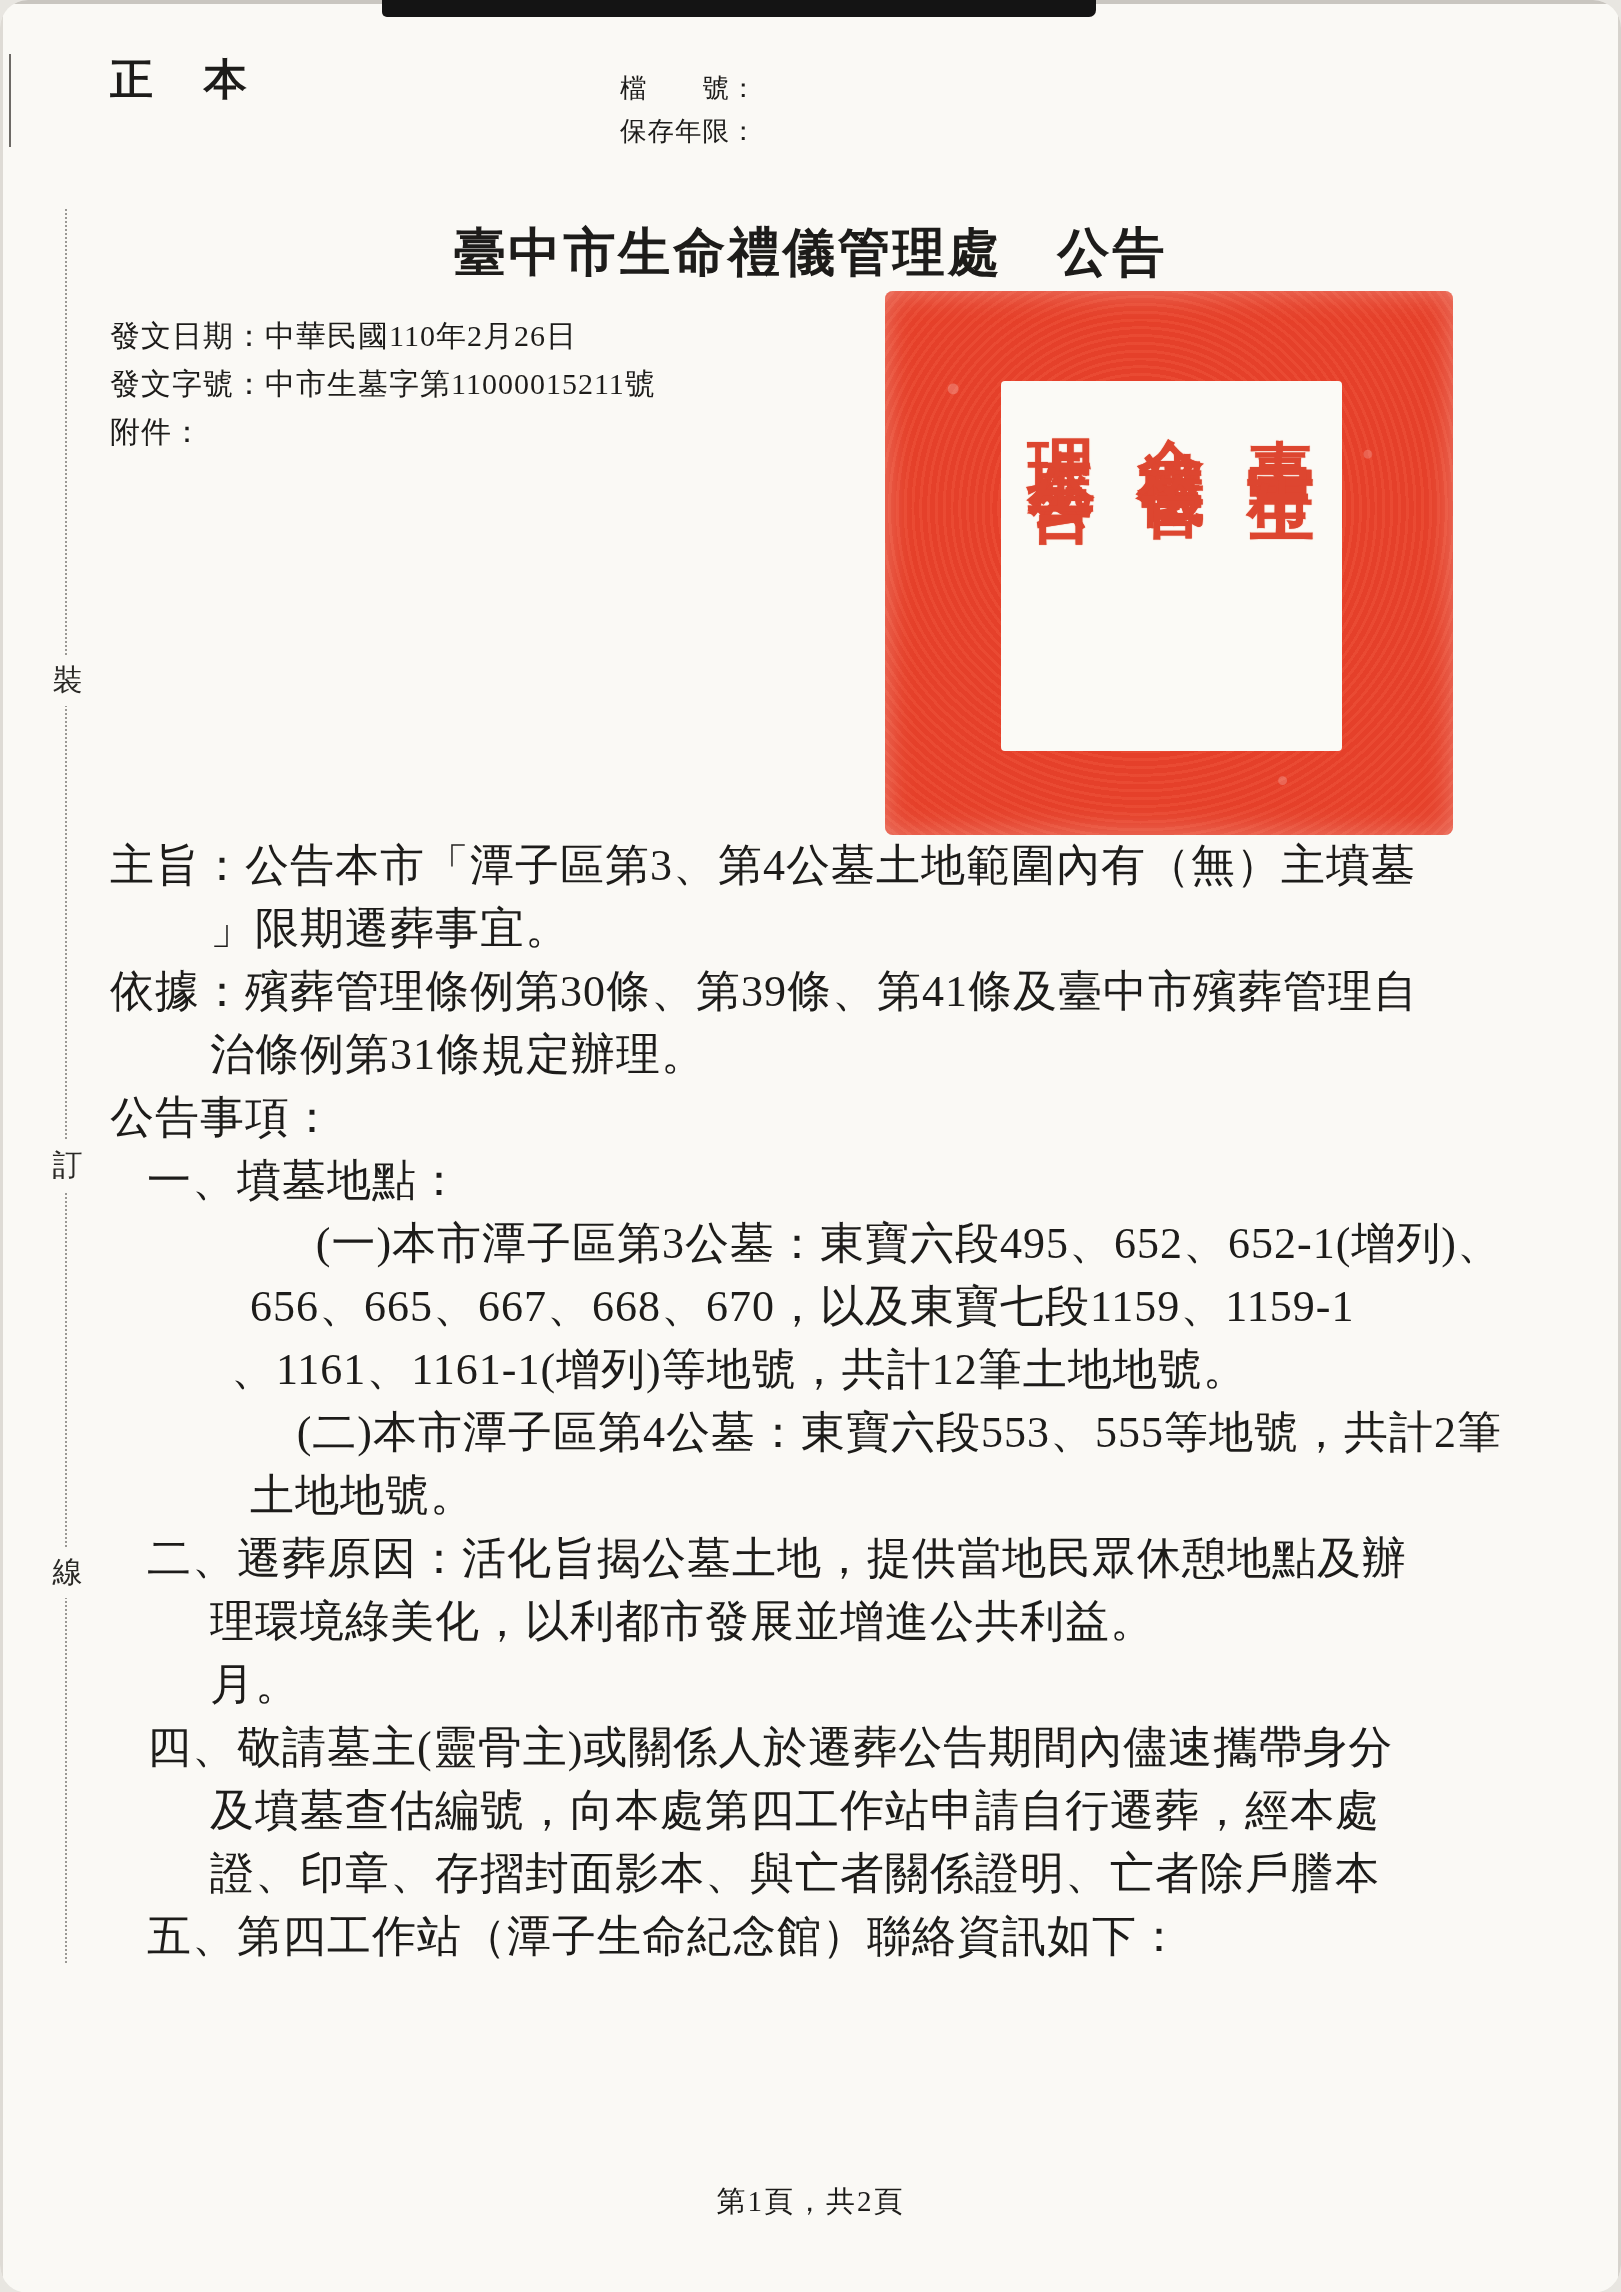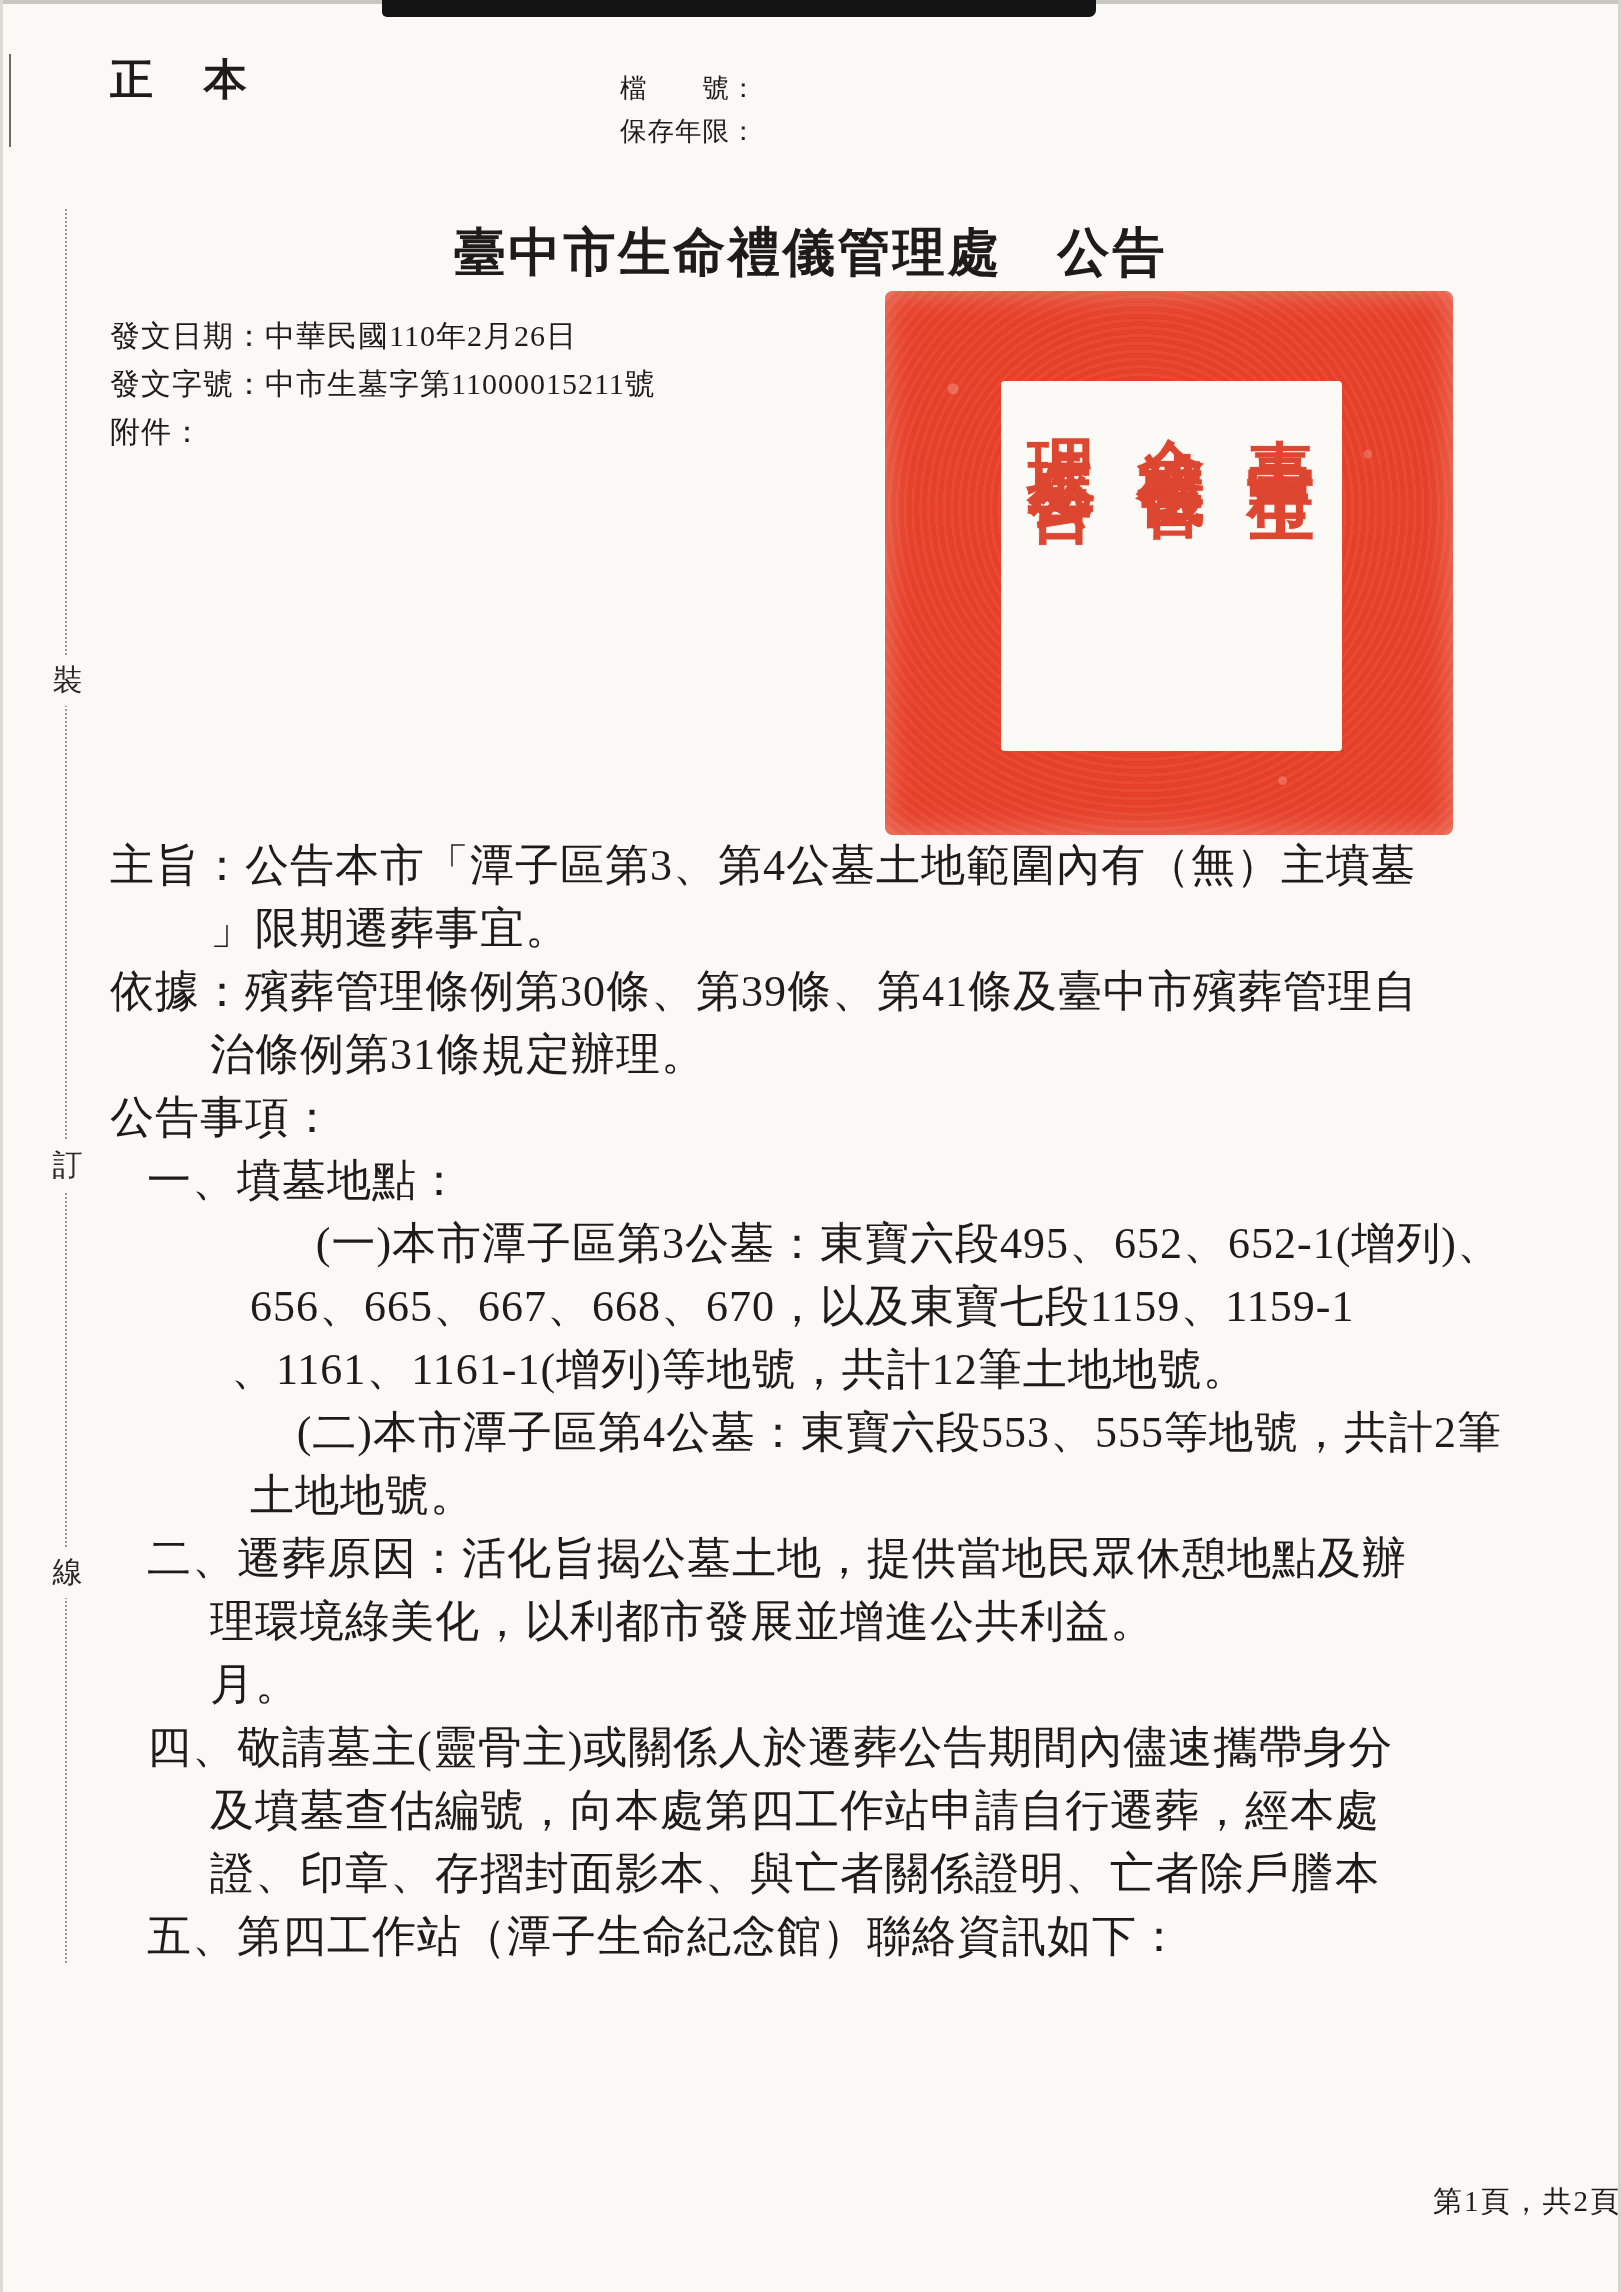--- a/index.html
+++ b/index.html
@@ -4,20 +4,21 @@
 <style>
   html,body{margin:0;padding:0;background:#e8e6e1;}
   .page{
     position:relative;
     width:1621px;height:2293px;
     margin:0 auto;
     background:#faf9f5;
     overflow:hidden;
     font-family:"Liberation Serif","DejaVu Serif",serif;
     color:#1d1c1a;
+    border-radius:28px;
   }
   
   .top-edge-line{position:absolute;left:0;top:0;width:100%;height:3.9px;background:#c9c6c0;}
   .top-black-strip{
     position:absolute;left:382px;top:0;width:714px;height:16.7px;
     background:#141414;border-radius:0 0 6.9px 4.9px;
   }
   .left-edge-line{position:absolute;left:0;top:0;width:2.9px;height:100%;background:#dedbd5;}
   .right-edge-line{position:absolute;right:0;top:0;width:2.9px;height:100%;background:#d6d3cd;}
   .scratch{position:absolute;left:8.8px;top:54px;width:2px;height:93px;background:#6d6a66;}
@@ -87,21 +88,21 @@
   .bline{white-space:nowrap;}
   .ind-0{padding-left:0;}
   .ind-1{padding-left:37px;}
   .ind-2{padding-left:72px;text-align:right;}
   .ind-3{padding-left:100px;}
   .ind-4{padding-left:121px;}
   .ind-5{padding-left:140px;font-family:Liberation Serif, serif;}
 
   .footer{
     position:absolute;left:0;top:2182px;width:100%;
-    text-align:right;font-size:29px;letter-spacing:2px;
+    text-align:center;font-size:29px;letter-spacing:2px;
   }
 </style>
 </head>
 <body>
 
 <div class="page">
 
   <div class="top-edge-line"></div>
   <div class="top-black-strip"></div>
   <div class="left-edge-line"></div>

